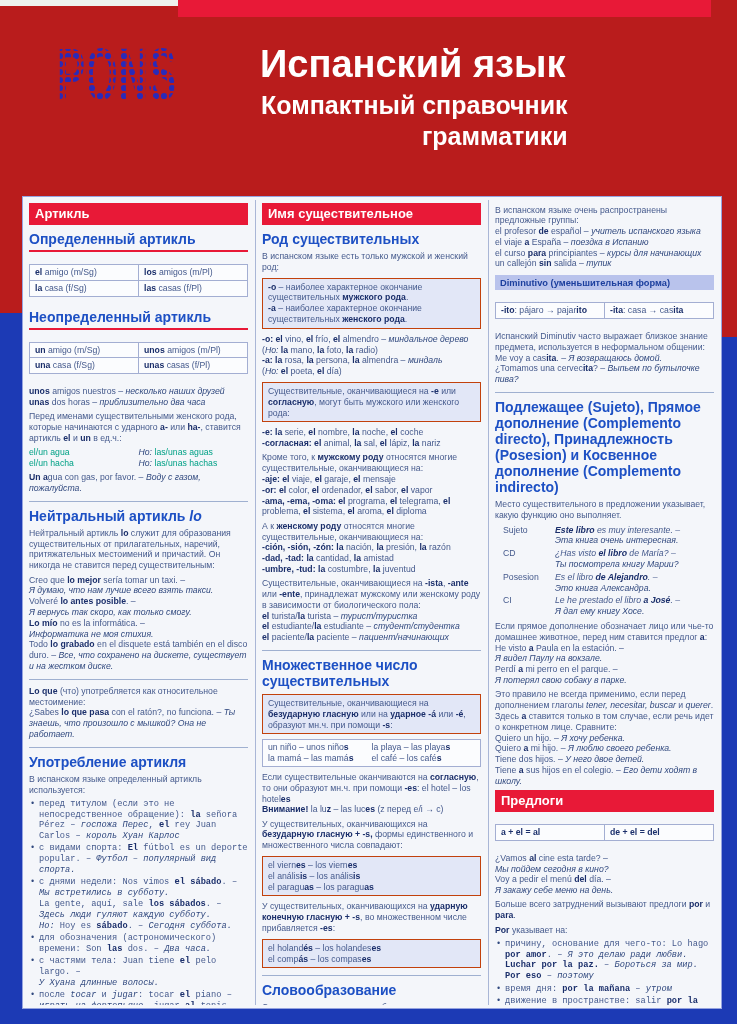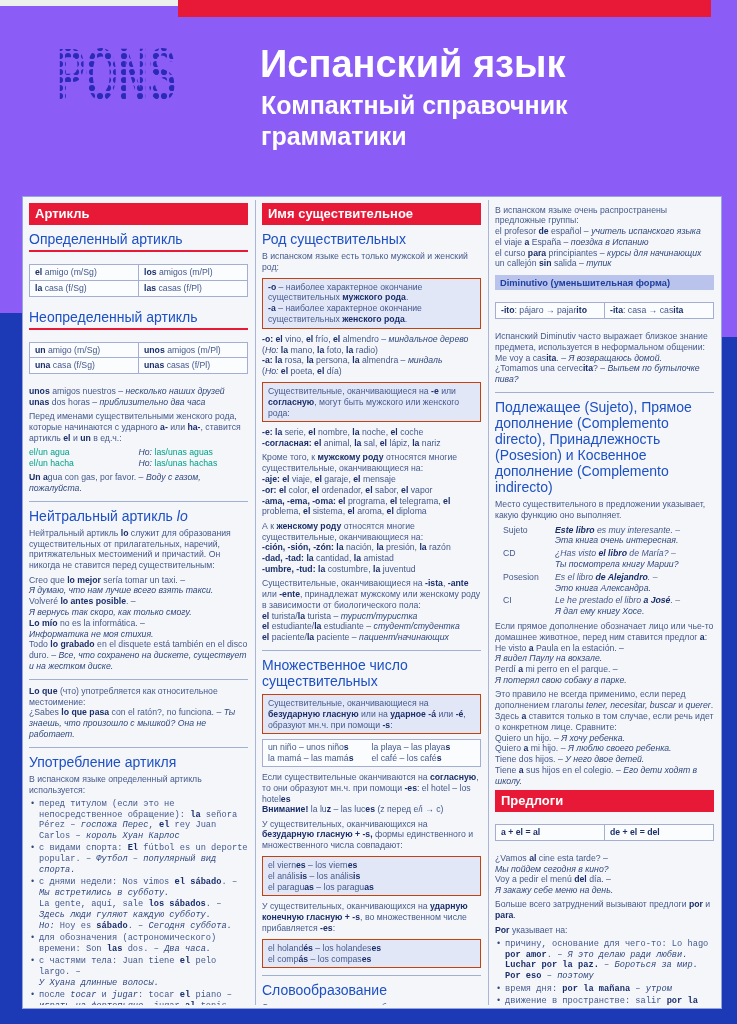--- a/index.html
+++ b/index.html
@@ -1,32 +1,32 @@
 <!DOCTYPE html>
 <html><head>
 <meta charset="utf-8">
 <style>
   html,body{margin:0;padding:0;background:#666;}
-  .page{position:relative;width:737px;height:1024px;background:#8b5cf6;overflow:hidden;
+  .page{position:relative;width:737px;height:1024px;background:#b91c1c;overflow:hidden;
         font-family:"Liberation Sans",sans-serif;}
   .top-white{position:absolute;left:0;top:0;width:178px;height:6px;background:#eef2ee;}
   .topbar-red{position:absolute;left:178px;top:0;width:533px;height:17px;background:#e81937;}
   .blue-left{position:absolute;left:0;top:313px;width:22px;height:711px;background:#1c3ab5;}
   .blue-right{position:absolute;left:715px;top:337px;width:22px;height:687px;background:#1c3ab5;}
   .blue-bottom{position:absolute;left:0;top:1009px;width:737px;height:15px;background:#1c3ab5;}
   .logo{position:absolute;left:56px;top:36px;}
   .title{position:absolute;left:260px;top:44px;color:#fff;font-weight:bold;font-size:38px;line-height:40px;}
-  .subtitle{position:absolute;left:261px;top:90px;color:#fff;font-weight:bold;font-size:25px;line-height:31px;white-space:pre-line;}
+  .subtitle{position:absolute;left:261px;top:90px;color:#fff;font-weight:bold;font-size:25px;line-height:31px;white-space:pre-line;text-align:right;}
   .panel{position:absolute;left:22px;top:196px;width:700px;height:813px;background:#f4f6fa;
          border:1px solid #96a4e0;box-sizing:border-box;display:flex;padding:3px 0;}
   .col{flex:1;padding:1px 7px 0 6px;overflow:hidden;}
   .col + .col{border-left:1px solid #a9b6d6;}
 
   .section{background:#e81937;color:#fff;font-weight:bold;font-size:13px;padding:3px 6px 4px;margin:2px 0 6px;}
-  .subhead{color:#1d50c4;font-weight:normal;font-size:14px;line-height:16px;margin:6px 0 4px;}
+  .subhead{color:#1d50c4;font-weight:bold;font-size:14px;line-height:16px;margin:6px 0 4px;}
   .subhead.redrule{border-bottom:2px solid #e81937;padding-bottom:3px;margin-bottom:6px;}
   .subhead .ru{color:inherit;}
   .divider{border-top:1px solid #9fb0d0;margin:7px 0 6px;}
 
   .para{margin:3.5px 0;}
   .pline,.box,.gtable td,.bullets li,.defrow,.pairs,.pairbox{font-size:8.7px;line-height:10.8px;color:#44598c;}
   .b{font-weight:bold;color:#1b2f6b;}
   .ru{font-style:italic;color:#31497f;}
   .tl{color:#00a186;text-align:center;}
 

